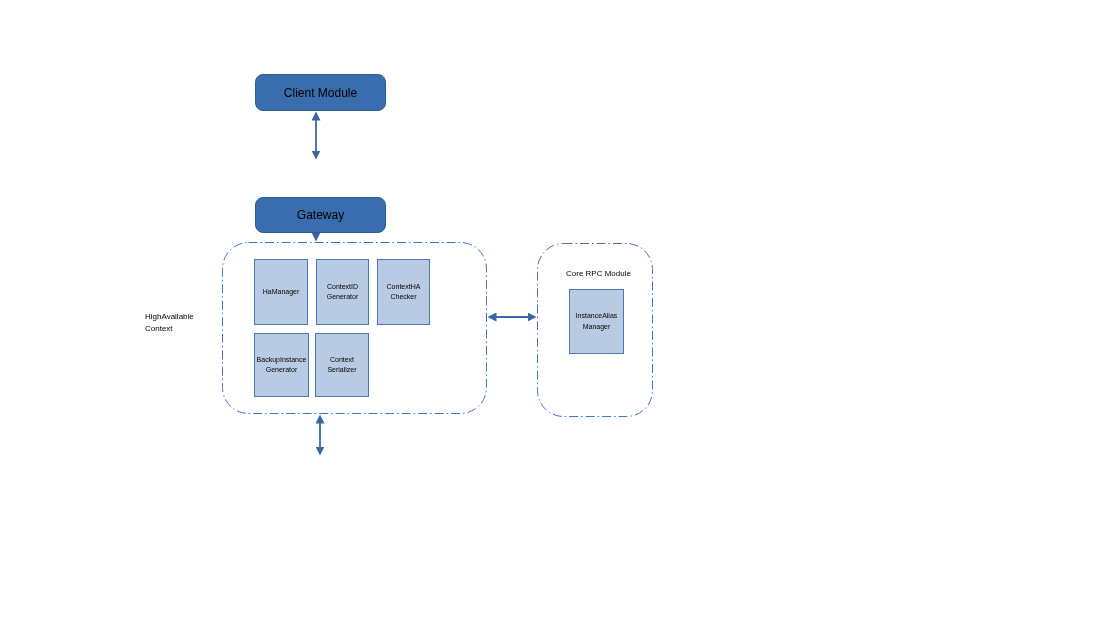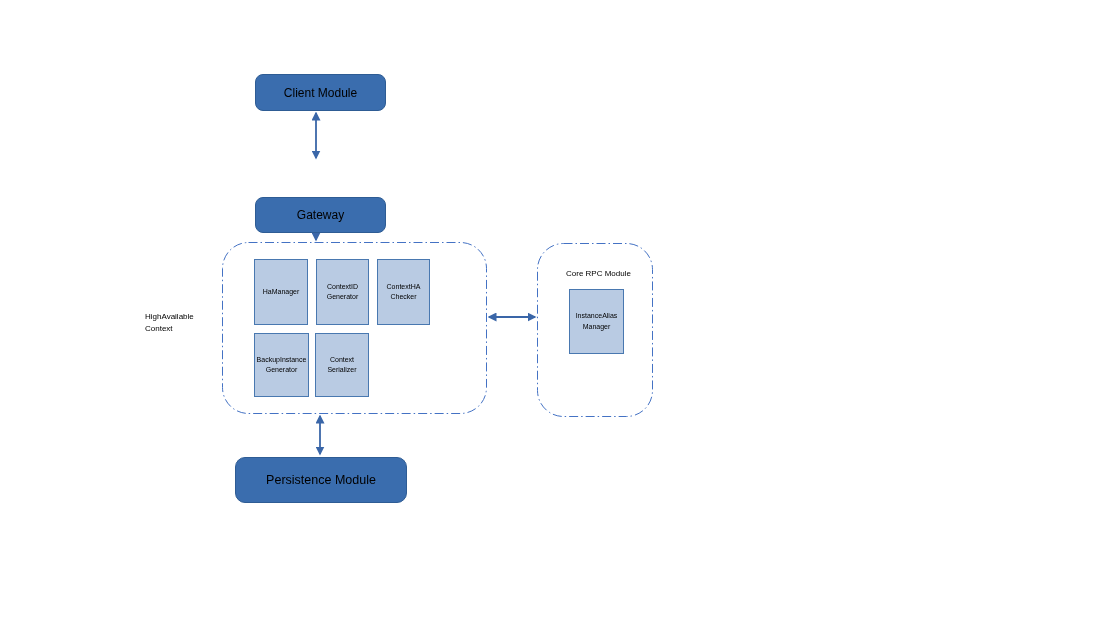--- a/index.html
+++ b/index.html
@@ -99,21 +99,20 @@
 
     <line class="connector" x1="320" y1="416" x2="320" y2="454" marker-start="url(#ah)" marker-end="url(#ah)"></line>
 
     <line class="connector" x1="489" y1="317" x2="535" y2="317" marker-start="url(#ah)" marker-end="url(#ah)"></line>
   </svg>
 
   <div class="node" style="left:255px; top:74px; width:131px; height:37px;">Client Module</div>
 
   <div class="node" style="left:255px; top:161px; width:131px; height:36px;margin-top:36px;">Gateway</div>
 
-  <div class="node persistence" style="left:235px; top:457px; width:172px; height:46px;">Persistence Module</div>
 
   <div class="group-label" style="left:145px; top:311px; width:70px;">HighAvailable Context</div>
 
   <div class="subbox" style="left:254px; top:259px; width:54px; height:66px;">HaManager</div>
 
   <div class="subbox" style="left:316px; top:259px; width:53px; height:66px;">ContextID Generator</div>
 
   <div class="subbox" style="left:377px; top:259px; width:53px; height:66px;">ContextHA Checker</div>
 
   <div class="subbox" style="left:254px; top:333px; width:55px; height:64px;">BackupInstance Generator</div>

